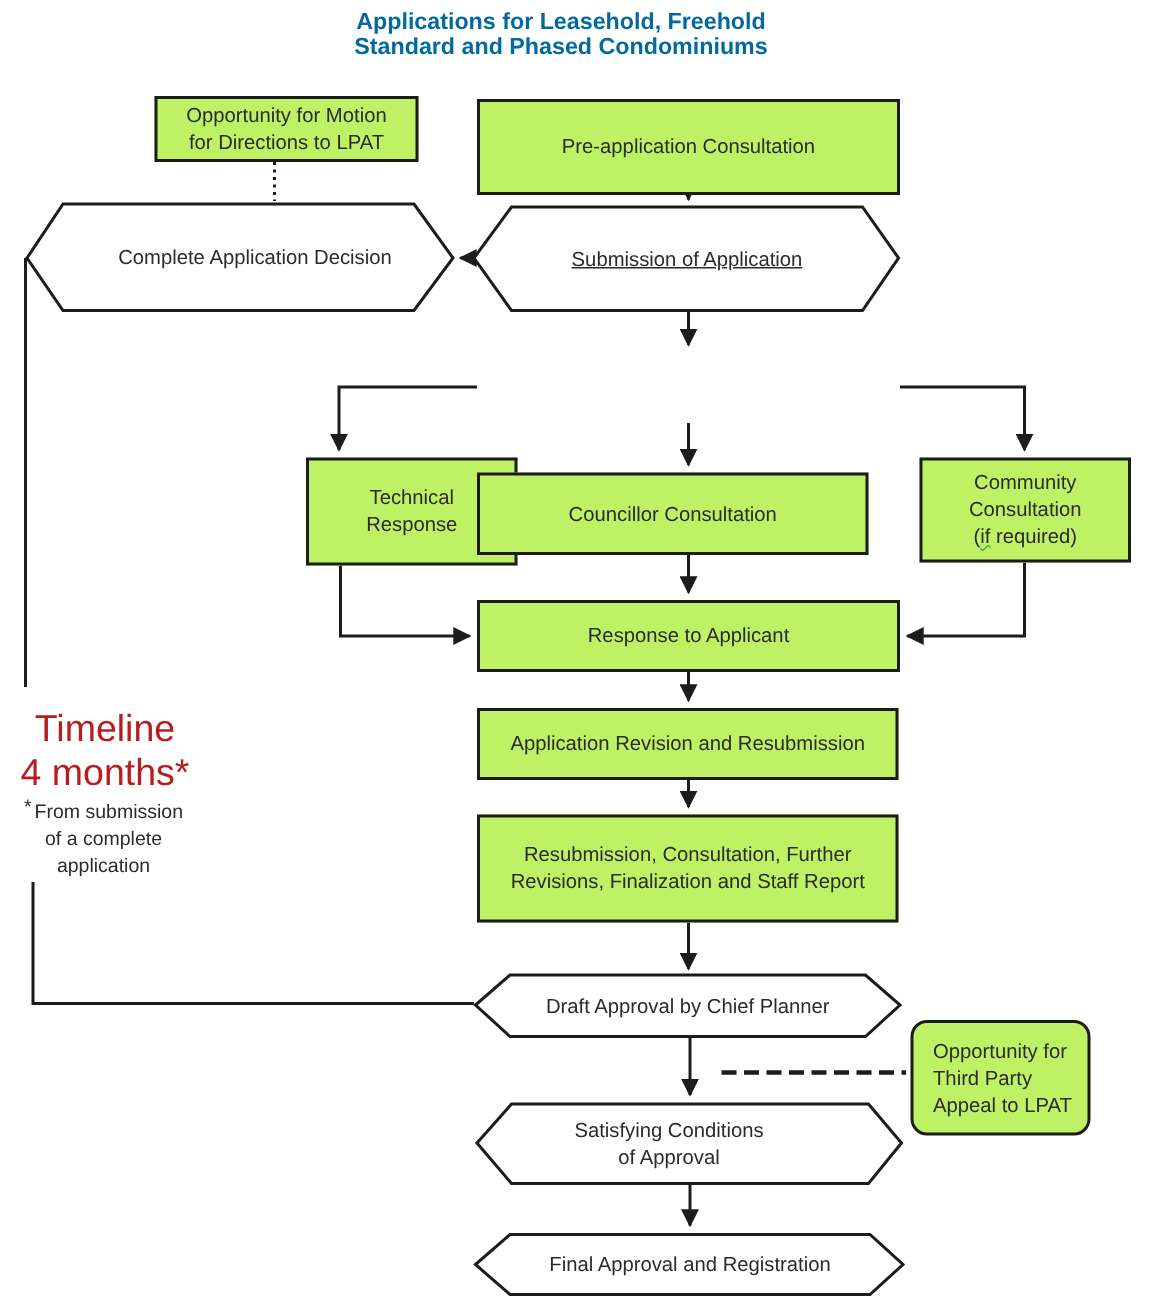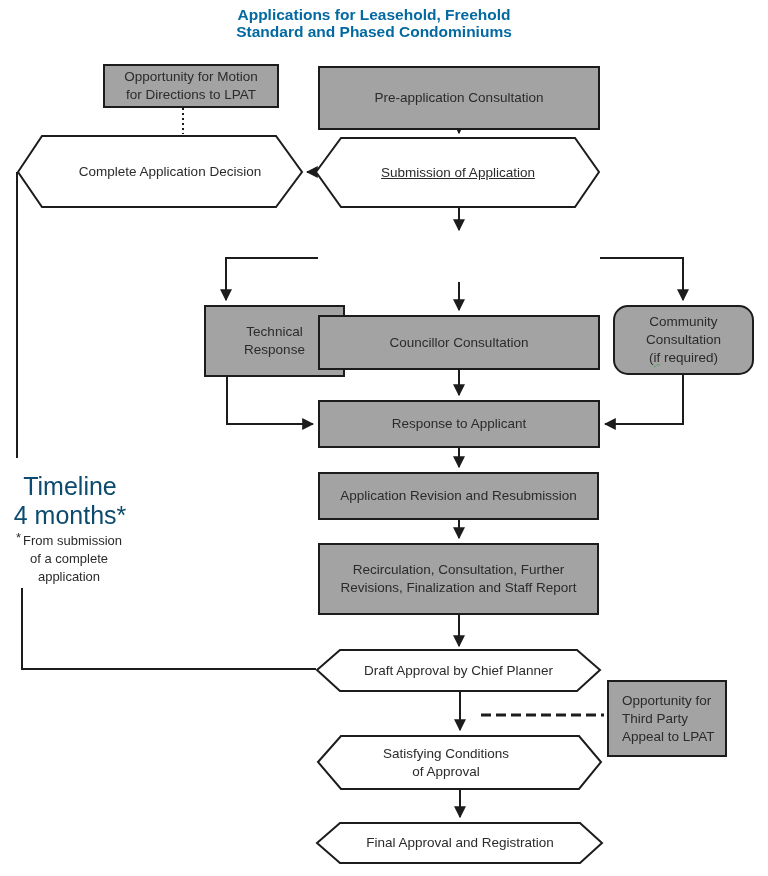--- a/index.html
+++ b/index.html
@@ -20,42 +20,42 @@
   .txt{position:absolute;z-index:1;}
   .title{
     left:0;top:6;width:748px;
     text-align:center;font-weight:bold;font-size:15.5px;line-height:17px;
     color:#0369a1;
   }
   .box{
     position:absolute;z-index:1;
     box-sizing:border-box;
     border:2px solid var(--line);
-    background:#a3a3a3;
+    background:#bef264;
     display:flex;flex-direction:column;
     align-items:center;justify-content:center;
     font-size:13.5px;line-height:18px;text-align:center;
   }
   .hexlabel{
     position:absolute;z-index:2;
     display:flex;flex-direction:column;
     align-items:center;justify-content:center;
     font-size:13.5px;line-height:18px;text-align:center;
     pointer-events:none;
   }
-  .leftalign{align-items:flex-start;text-align:left;padding-left:13px;}
+  .leftalign{align-items:flex-start;text-align:left;padding-left:13px;border-radius:11px;}
   .squiggle{
     text-decoration-line:underline;
     text-decoration-style:wavy;
     text-decoration-color:#57a057;
     text-decoration-thickness:1px;
   }
   .timeline-heading{
     left:0;top:472px;width:140px;
-    text-align:center;font-size:25px;line-height:29px;color:#0c4a6e;
+    text-align:center;font-size:25px;line-height:29px;color:#b91c1c;
   }
   .timeline-note{
     left:4px;top:532px;width:130px;
     text-align:center;font-size:13px;line-height:18px;
   }
   .star{position:relative;top:-3px;font-size:13px;padding-right:2px;}
 </style>
 </head>
 <body>
 
@@ -109,40 +109,40 @@
   <div class="box" style="left:318px;top:66px;width:282px;height:64px;align-items:center;">
     <div>Pre-application Consultation</div>
   </div>
 
 
   <div class="box" style="left:156px;top:305px;width:141px;height:72px;margin-left:48px;">
     <div>Technical</div>
     <div>Response</div>
   </div>
 
-  <div class="box" style="left:318px;top:315px;width:282px;height:55px;align-items:center;">
+  <div class="box" style="left:318px;top:315px;width:261px;height:55px;align-items:center;">
     <div>Councillor Consultation</div>
   </div>
 
-  <div class="box" style="left:613px;top:305px;width:141px;height:70px;border-radius:15px;">
+  <div class="box" style="left:613px;top:305px;width:141px;height:70px;">
     <div>Community</div>
     <div>Consultation</div>
     <div><span>(</span><span class="squiggle">if</span><span> required)</span></div>
   </div>
 
   <div class="box" style="left:318px;top:400px;width:282px;height:48px;">
     <div>Response to Applicant</div>
   </div>
 
   <div class="box" style="left:318px;top:472px;width:281px;height:48px;text-align:right;">
     <div>Application Revision and Resubmission</div>
   </div>
 
   <div class="box" style="left:318px;top:543px;width:281px;height:72px;">
-    <div>Recirculation, Consultation, Further</div>
+    <div>Resubmission, Consultation, Further</div>
     <div>Revisions, Finalization and Staff Report</div>
   </div>
 
   <div class="box leftalign" style="left:607px;top:680px;width:120px;height:77px;line-height:18px;">
     <div>Opportunity for</div>
     <div>Third Party</div>
     <div>Appeal to LPAT</div>
   </div>
 
   <div class="hexlabel" style="left:40px;top:136px;width:260px;height:71px;">

